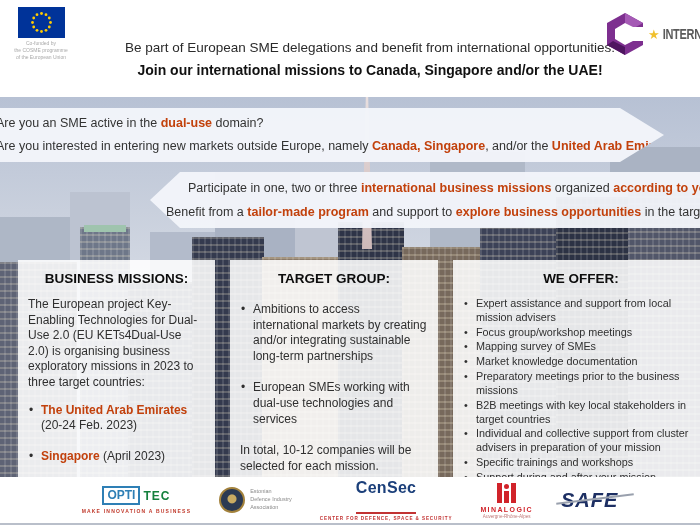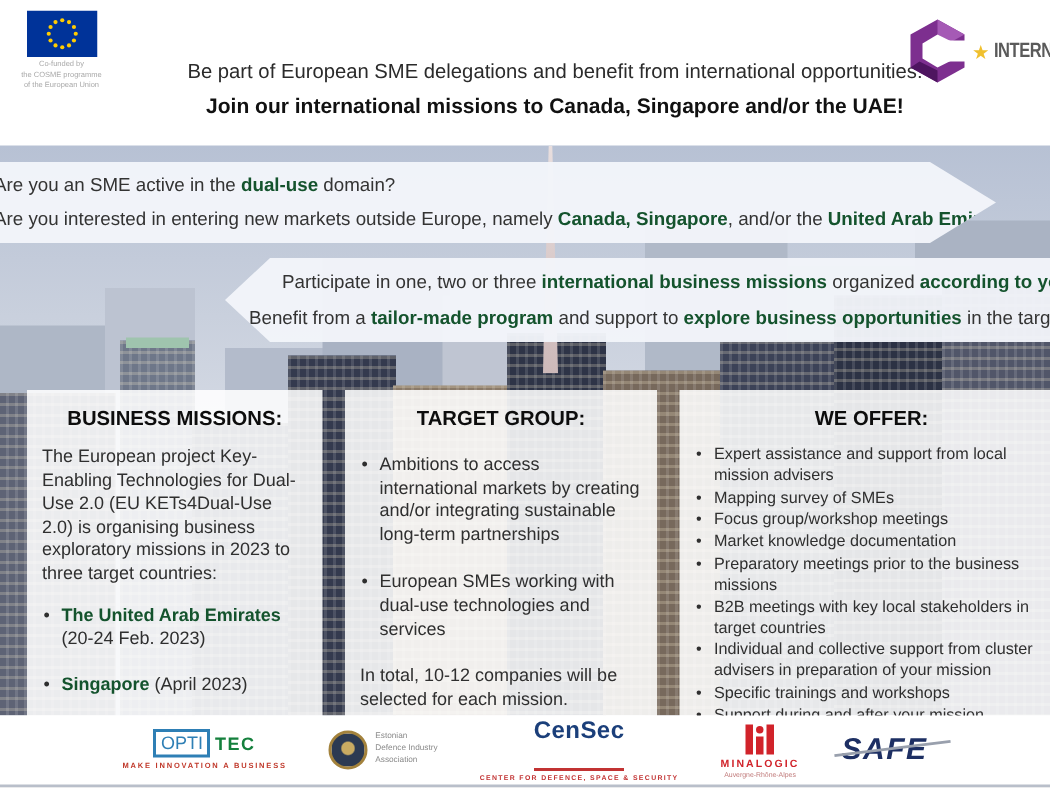--- a/index.html
+++ b/index.html
@@ -26,21 +26,21 @@
   .bld{position:absolute;z-index:1;}
   .bld.w::after{content:"";position:absolute;inset:0;
     background-image:repeating-linear-gradient(180deg,rgba(255,243,210,0.22) 0 2px,transparent 2px 7px),
                      repeating-linear-gradient(90deg,rgba(255,255,255,0.12) 0 2px,transparent 2px 6px);}
   .bld.tower{clip-path:polygon(38% 0,62% 0,100% 100%,0 100%);}
 
   
   .banner{position:absolute;z-index:3;background:rgba(242,245,250,0.96);
           display:flex;flex-direction:column;justify-content:center;font-size:12.5px;color:#333;}
   .banner .bl{line-height:15px;white-space:nowrap;}
-  .banner .b, .b{font-weight:700;color:#14532d;}
+  .banner .b, .b{font-weight:700;color:#c2410c;}
   .banner1{left:-6px;top:108px;width:670px;height:54px;gap:8px;
            clip-path:polygon(0 0,calc(100% - 44px) 0,100% 50%,calc(100% - 44px) 100%,0 100%);}
   .banner1 .bl{padding-left:2px;}
   .banner2{left:150px;top:172px;width:562px;height:56px;gap:9px;
            clip-path:polygon(30px 0,100% 0,100% 100%,30px 100%,0 50%);}
   .banner2 .l1{padding-left:38px;}
   .banner2 .l2{padding-left:16px;}
 
   
   .boxes{position:absolute;left:18px;top:260px;display:flex;gap:15px;z-index:3;align-items:stretch;}
@@ -60,21 +60,21 @@
   .box-offer{width:256px;}
   .box-offer li{font-size:10.8px;line-height:1.28;margin:0 0 1px;}
 
   
   .footer{position:absolute;left:0;bottom:2px;width:700px;height:46px;background:#fff;z-index:4;
           display:flex;align-items:center;justify-content:center;gap:28px;}
   .bottom-line{position:absolute;left:0;bottom:0;width:700px;height:2px;background:#b9bfca;z-index:5;}
 
   .lg{display:flex;flex-direction:column;align-items:center;}
   .optitec .row{display:flex;align-items:center;}
-  .optitec .opti{border:2px solid #2e7fb5;color:#2e7fb5;font-weight:400;font-size:12px;padding:0 3px;line-height:15px;}
+  .optitec .opti{border:2px solid #2e7fb5;color:#2e7fb5;font-weight:700;font-size:12px;padding:0 3px;line-height:15px;}
   .optitec .tec{color:#15803d;font-weight:700;font-size:12px;margin-left:3px;letter-spacing:1px;}
   .optitec .tag{color:#c0392b;font-size:5px;font-weight:700;letter-spacing:1.2px;margin-top:3px;}
 
   .estonian{flex-direction:row;gap:5px;}
   .est-emblem{width:26px;height:26px;border-radius:50%;border:2px solid #a3823c;box-sizing:border-box;
               background:radial-gradient(circle at 50% 45%,#c9ab62 0 4px,#2c3a52 5px 100%);}
   .est-text{font-size:5.5px;line-height:1.45;color:#8a8a8a;text-align:left;}
 
   .censec .name{color:#1b3f7a;font-weight:800;font-size:16px;letter-spacing:0.3px;
                 border-bottom:2px solid #c23333;padding-bottom:15px;}
@@ -195,22 +195,22 @@
           <li><span>European SMEs working with dual-use technologies and services</span></li>
         </ul>
       <p class="note">In total, 10-12 companies will be selected for each mission.</p>
     </section>
 
     <section class="box box-offer">
       <h3>WE OFFER:</h3>
       <ul>
 
       <li><span>Expert assistance and support from local mission advisers</span></li>
+          <li><span>Focus group/workshop meetings</span></li>
           <li><span>Mapping survey of SMEs</span></li>
-          <li><span>Focus group/workshop meetings</span></li>
           <li><span>Market knowledge documentation</span></li>
           <li><span>Preparatory meetings prior to the business missions</span></li>
           <li><span>B2B meetings with key local stakeholders in target countries</span></li>
           <li><span>Individual and collective support from cluster advisers in preparation of your mission</span></li>
           <li><span>Specific trainings and workshops</span></li>
           <li><span>Support during and after your mission</span></li>
           <li><span>Creation of lasting partnerships</span></li>
         </ul>
     </section>
 

